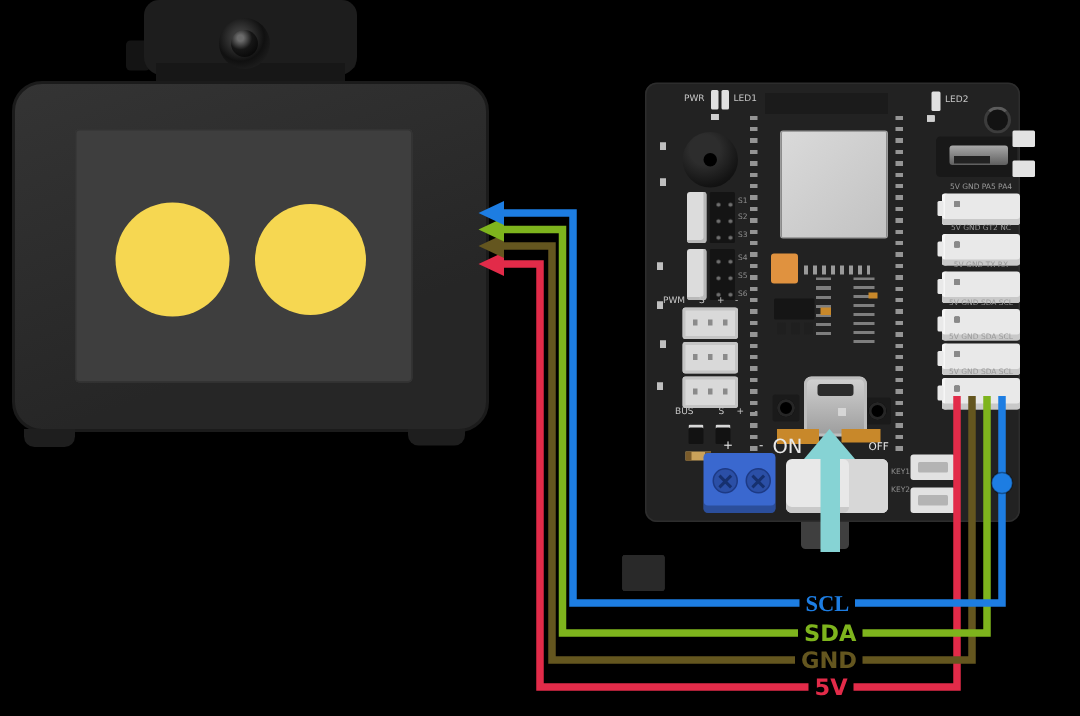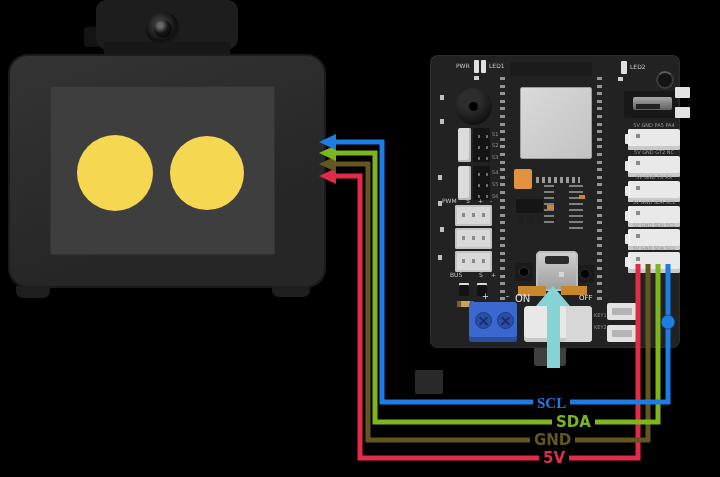--- a/index.html
+++ b/index.html
@@ -106,21 +106,21 @@
   .caption{left:415px;top:370px;height:24px;display:flex;gap:2px;align-items:center;}
   .caption b{position:static;display:block;height:24px;background:#292929;border-radius:2px;}
   .caption .dash{height:5px;background:#2e2e2e;}
 
   .usbtab{left:534px;top:348px;width:32px;height:18px;background:#3f3f3f;border-radius:0 0 3px 3px;}
 
   
   svg.wires{left:0;top:0;pointer-events:none;}
   .wlabel{font-weight:bold;font-size:15px;line-height:16px;background:#000;padding:0 4px;}
   .lbl-scl{left:533px;top:395px;color:var(--wire0,#1d7de2);font-family:Liberation Serif, serif;}
-  .lbl-sda{left:552px;top:414px;color:var(--wire1,#7eb41d);}
+  .lbl-sda{left:532px;top:414px;color:var(--wire1,#7eb41d);}
   .lbl-gnd{left:530px;top:432px;color:var(--wire2,#64561f);}
   .lbl-5v {left:539px;top:450px;color:var(--wire3,#e22b49);}
 </style>
 </head>
 <body>
 
 <div id="stage">
 
   <div>
     <div class="cam-wing-l"></div>
@@ -233,21 +233,21 @@
         <i></i>
       </div>
     <div class="pushbtn" style="left:146px;top:210px;width:18px;height:18px;">
         <i></i>
       </div>
     <div class="usb">
         <i></i>
       </div>
     <div class="gold" style="left:88px;top:231px;width:28px;height:10px;"></div>
     <div class="gold" style="left:131px;top:231px;width:26px;height:9px;"></div>
-    <span class="t" style="left:85px;top:240px;font-size:10px;color:#e8e8e8;">ON</span>
+    <span class="t" style="left:85px;top:240px;font-size:13px;color:#e8e8e8;">ON</span>
     <span class="t" style="left:149px;top:240px;font-size:7px;color:#e8e8e8;">OFF</span>
     <div class="switch"></div>
 
     <span class="t5" style="left:164px;top:257px;">KEY1</span>
     <span class="t5" style="left:164px;top:269px;">KEY2</span>
     <div class="keybtn" style="left:177px;top:248px;">
         <i></i>
       </div>
     <div class="keybtn" style="left:177px;top:270px;">
         <i></i>

